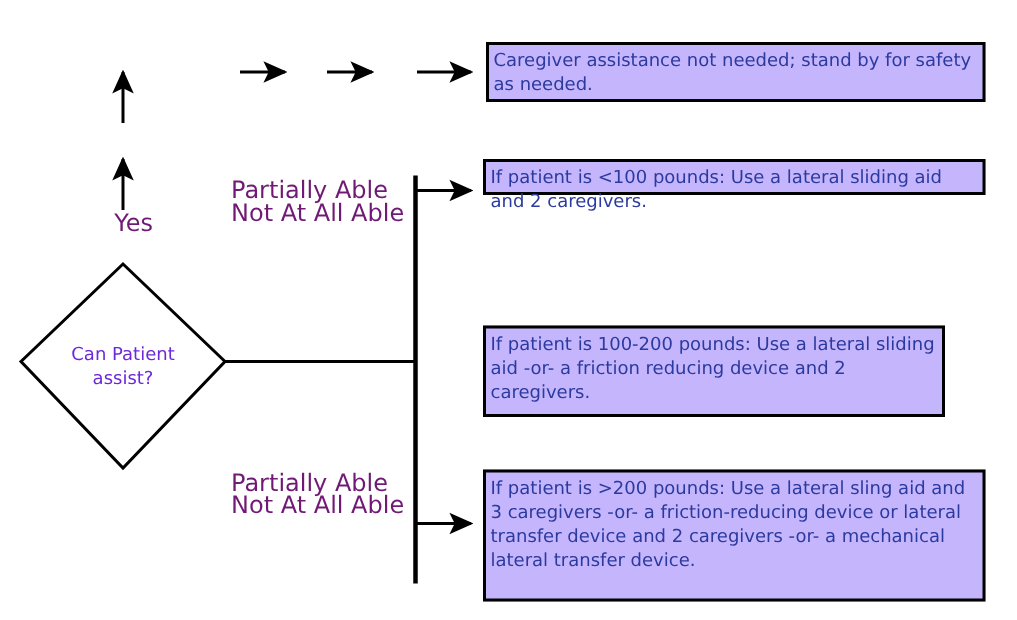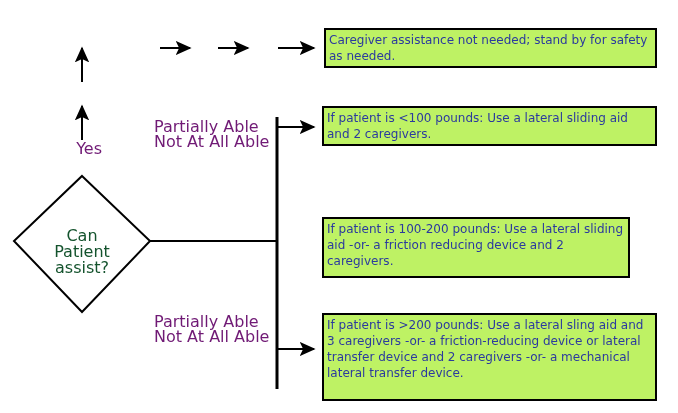--- a/index.html
+++ b/index.html
@@ -19,49 +19,49 @@
     position: absolute;
     left: 0;
     top: 0;
     width: 678px;
     height: 413px;
   }
   .outcome-box {
     position: absolute;
     box-sizing: border-box;
     border: 2px solid #000000;
-    background: #bef264;
+    background: #c4b5fd;
     color: #2b3a9e;
     font-size: 12px;
     line-height: 16px;
     padding: 2px 3px;
   }
   #box-1 { left: 324px; top: 28px;  width: 333px; height: 40px; }
-  #box-2 { left: 322px; top: 106px; width: 335px; height: 40px; }
+  #box-2 { left: 322px; top: 106px; width: 335px; height: 24px; }
   #box-3 { left: 322px; top: 217px; width: 308px; height: 61px; }
   #box-4 { left: 322px; top: 313px; width: 335px; height: 88px; }
   .flow-label {
     position: absolute;
     color: #701a75;
     font-size: 16px;
     line-height: 15px;
     white-space: pre-line;
   }
   #label-yes {
     left: 62px; top: 141px; width: 40px;
     text-align: right;
   }
   #label-partially-top { left: 154px; top: 119px; }
   #label-partially-bottom { left: 154px; top: 314px; }
   #decision-text {
     position: absolute;
     left: 37px; top: 228px; width: 90px;
     text-align: center;
-    color: #14532d;
-    font-size: 16px;
+    color: #6d28d9;
+    font-size: 12px;
     line-height: 16px;
   }
 </style>
 </head>
 <body>
 
 <div id="stage">
 
   <svg id="flow-svg" viewBox="0 0 678 413" xmlns="http://www.w3.org/2000/svg">
     <defs>

